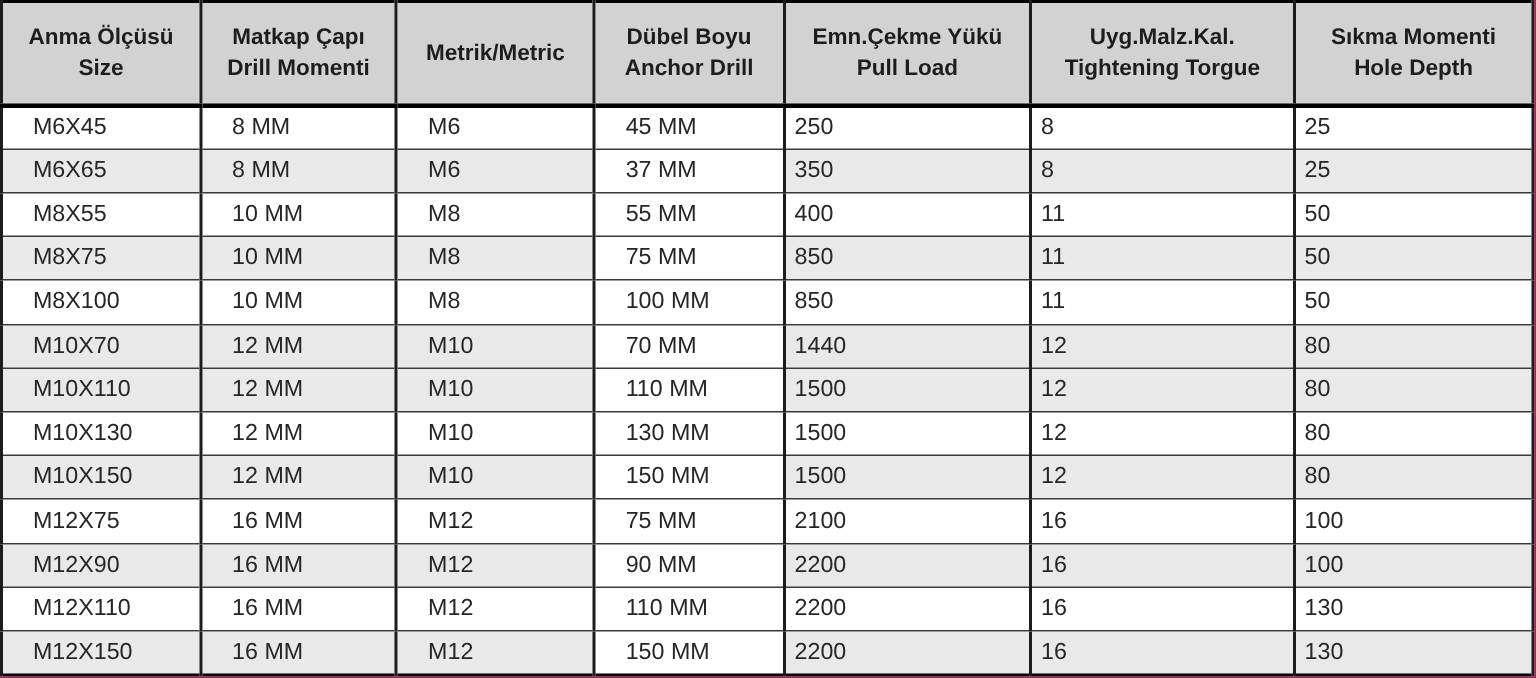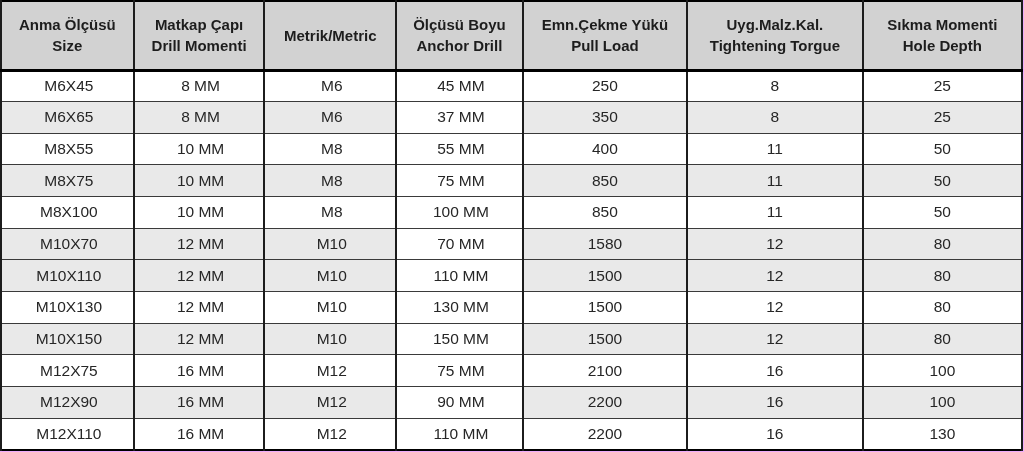--- a/index.html
+++ b/index.html
@@ -12,21 +12,21 @@
   }
   * { box-sizing: border-box; }
   html, body {
     margin: 0; padding: 0;
     width: 1024px; height: 452px;
     background: #ffffff;
     font-family: "Liberation Sans", "DejaVu Sans", sans-serif;
   }
   .canvas {
     width: 1024px; height: 452px;
-    background: #f0abfc;
+    background: #be185d;
     overflow: hidden;
   }
   table.spec {
     width: 1023px;
     height: 451px;
     border-collapse: collapse;
     table-layout: fixed;
     background: var(--row_bg);
     border: 2.5px solid var(--outer_line);
   }
@@ -58,22 +58,22 @@
     vertical-align: middle;
     border-left: 2.5px solid var(--grid_line);
     border-right: 2.5px solid var(--grid_line);
     border-top: 1.5px solid #3a3a3a;
     border-bottom: 1.5px solid #3a3a3a;
     padding: 1px 6px;
     height: 26px;
     white-space: nowrap;
     overflow: hidden;
   }
-  td.align-left  { text-align: center;  padding-left: 9px; }
-  td.align-right { text-align: center; padding-right: 6px; }
+  td.align-left  { text-align: left;  padding-left: 20px; }
+  td.align-right { text-align: left; padding-right: 6px; }
   tbody tr.striped td { background: var(--stripe_bg); }
   tbody tr td.always-white { background: var(--row_bg); }
 </style>
 </head>
 <body>
 
 <div class="canvas">
   <table class="spec">
     <colgroup>
       <col class="c1">
@@ -91,21 +91,21 @@
             <div>Size</div>
           </th>
           <th>
             <div>Matkap Çapı</div>
             <div>Drill Momenti</div>
           </th>
           <th>
             <div>Metrik/Metric</div>
           </th>
           <th>
-            <div>Ölçüsü Boyu</div>
+            <div>Dübel Boyu</div>
             <div>Anchor Drill</div>
           </th>
           <th>
             <div>Emn.Çekme Yükü</div>
             <div>Pull Load</div>
           </th>
           <th>
             <div>Uyg.Malz.Kal.</div>
             <div>Tightening Torgue</div>
           </th>
@@ -159,21 +159,21 @@
           <td class="align-left always-white">100 MM</td>
           <td class="align-right">850</td>
           <td class="align-right">11</td>
           <td class="align-right">50</td>
         </tr>
         <tr class="striped">
           <td class="align-left">M10X70</td>
           <td class="align-left">12 MM</td>
           <td class="align-left">M10</td>
           <td class="align-left always-white">70 MM</td>
-          <td class="align-right">1580</td>
+          <td class="align-right">1440</td>
           <td class="align-right">12</td>
           <td class="align-right">80</td>
         </tr>
         <tr class="striped">
           <td class="align-left">M10X110</td>
           <td class="align-left">12 MM</td>
           <td class="align-left">M10</td>
           <td class="align-left always-white">110 MM</td>
           <td class="align-right">1500</td>
           <td class="align-right">12</td>
@@ -213,19 +213,28 @@
           <td class="align-left always-white">90 MM</td>
           <td class="align-right">2200</td>
           <td class="align-right">16</td>
           <td class="align-right">100</td>
         </tr>
         <tr>
           <td class="align-left">M12X110</td>
           <td class="align-left">16 MM</td>
           <td class="align-left">M12</td>
           <td class="align-left always-white">110 MM</td>
+          <td class="align-right">2200</td>
+          <td class="align-right">16</td>
+          <td class="align-right">130</td>
+        </tr>
+        <tr class="striped">
+          <td class="align-left">M12X150</td>
+          <td class="align-left">16 MM</td>
+          <td class="align-left">M12</td>
+          <td class="align-left always-white">150 MM</td>
           <td class="align-right">2200</td>
           <td class="align-right">16</td>
           <td class="align-right">130</td>
         </tr>
       </tbody>
   </table>
 </div>
 
 </body></html>

